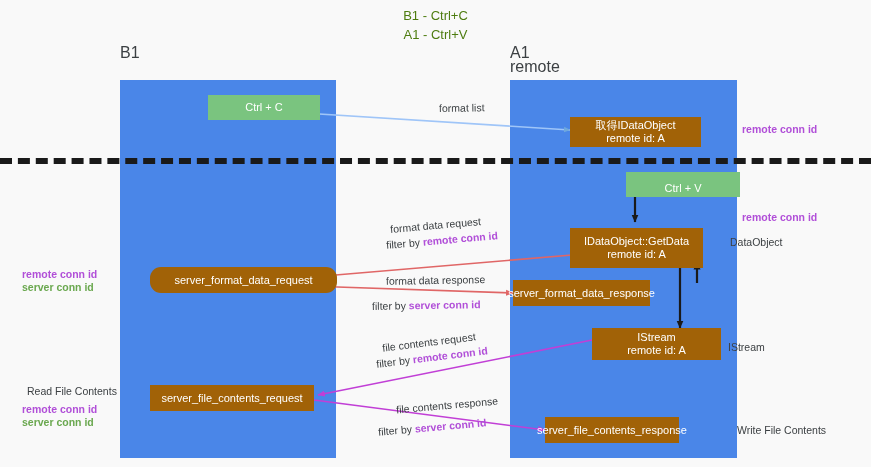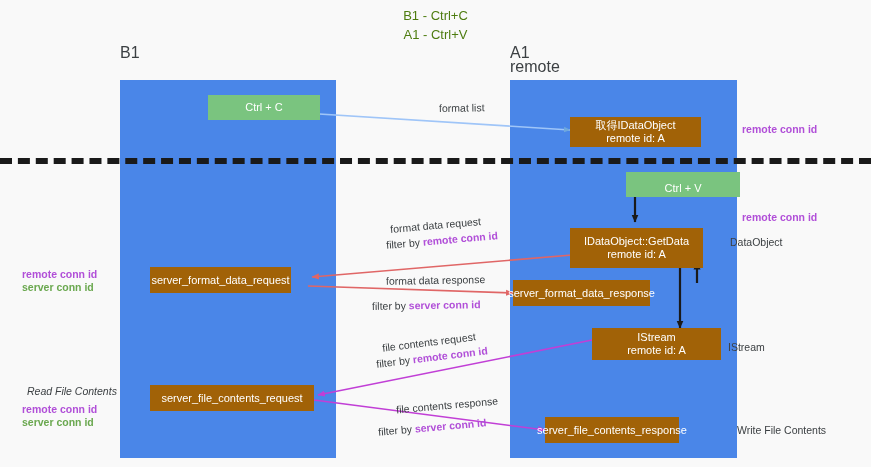--- a/index.html
+++ b/index.html
@@ -114,21 +114,21 @@
 
 <div class="box green" style="left:578px;top:172px;width:114px;height:25px;justify-content:flex-end;">
   <span>Ctrl + V</span>
 </div>
 
 <div class="box orange" style="left:570px;top:228px;width:133px;height:40px;">
   <span>IDataObject::GetData</span>
   <span>remote id: A</span>
 </div>
 
-<div class="box orange" style="left:150px;top:267px;width:141px;height:26px;">
+<div class="box orange" style="left:150px;top:267px;width:187px;height:26px;border-radius:11px;">
   <span>server_format_data_request</span>
 </div>
 
 <div class="box orange" style="left:513px;top:280px;width:137px;height:26px;">
   <span>server_format_data_response</span>
 </div>
 
 <div class="box orange" style="left:592px;top:328px;width:129px;height:32px;">
   <span>IStream</span>
   <span>remote id: A</span>
@@ -192,21 +192,21 @@
   <span>Write File Contents</span>
 </div>
 
 <div class="side-label remote" style="left:22px;top:268px;">
   <span>remote conn id</span>
 </div>
 <div class="side-label server" style="left:22px;top:281px;">
   <span>server conn id</span>
 </div>
 
-<div class="side-label" style="left:27px;top:385px;font-style:italic;">
+<div class="side-label" style="left:27px;top:385px;">
   <span>Read File Contents</span>
 </div>
 <div class="side-label remote" style="left:22px;top:403px;">
   <span>remote conn id</span>
 </div>
 <div class="side-label server" style="left:22px;top:416px;">
   <span>server conn id</span>
 </div>
 
 </body></html>

